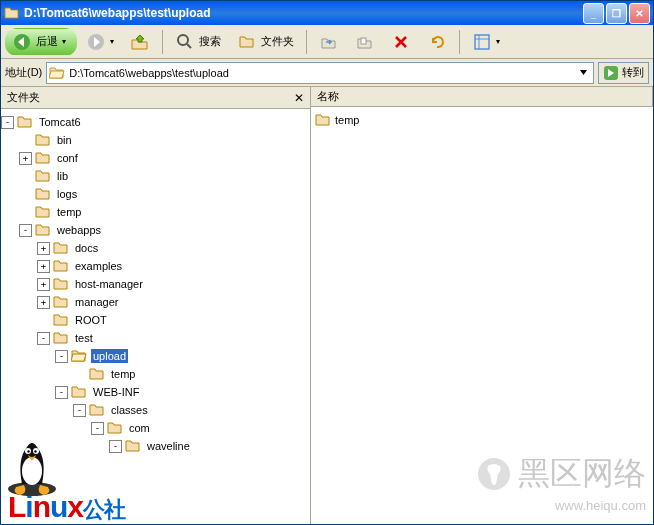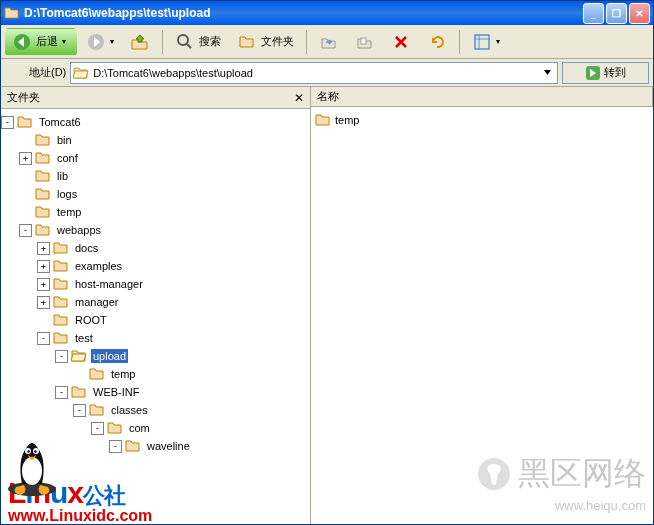--- a/index.html
+++ b/index.html
@@ -9,31 +9,31 @@
 .titlebar-icon { width: 16px; height: 16px; margin-right: 4px; display: flex; align-items: center; justify-content: center; }
 .titlebar-text { flex: 1; }
 .winbtns { display: flex; gap: 2px; }
 .winbtn { width: 21px; height: 21px; background: linear-gradient(to bottom, #b8d5f5, #6fa4e5); border: 1px solid #fff; border-radius: 3px; display: flex; align-items: center; justify-content: center; color: #fff; font-weight: bold; font-size: 10px; cursor: default; }
 .winbtn.close { background: linear-gradient(to bottom, #f5a8a8, #e56f6f); }
 .menubar { height: 22px; background: #ece9d8; display: flex; align-items: center; padding: 0 4px; border-bottom: 1px solid #aca899; }
 .menuitem { padding: 2px 8px; cursor: default; }
 .logo-area { position: absolute; right: 6px; top: 28px; width: 28px; height: 28px; }
 .toolbar { height: 34px; background: #ece9d8; display: flex; align-items: center; padding: 0 4px; border-bottom: 1px solid #aca899; gap: 2px; }
 .tbtn { height: 28px; padding: 0 6px; display: flex; align-items: center; gap: 4px; border: 1px solid transparent; border-radius: 3px; cursor: default; }
-.tbtn.back { background: linear-gradient(to bottom, #d4f7c4, #6ac43a); border-radius: 4px; padding-right: 10px; }
+.tbtn.back { background: linear-gradient(to bottom, #d4f7c4, #6ac43a); border-radius: 12px; padding-right: 10px; }
 .tbtn-icon { width: 20px; height: 20px; display: flex; align-items: center; justify-content: center; }
 .divider { width: 1px; height: 24px; background: #aca899; margin: 0 3px; }
 .dropdown-arrow { font-size: 8px; color: #000; }
 .addressbar { height: 28px; background: #ece9d8; display: flex; align-items: center; padding: 0 4px; border-bottom: 1px solid #aca899; gap: 4px; }
-.addr-label { font-size: 11px; margin-left: 24px; }
+.addr-label { font-size: 11px; }
 .addr-input-wrap { flex: 1; height: 22px; background: #fff; border: 1px solid #7f9db9; display: flex; align-items: center; padding: 0 2px; }
 .addr-folder-icon { width: 16px; height: 16px; margin-right: 4px; }
 .addr-input { flex: 1; border: none; outline: none; font-size: 11px; font-family: inherit; }
 .addr-dd { width: 16px; height: 20px; display: flex; align-items: center; justify-content: center; cursor: default; }
-.go-btn { height: 22px; padding: 0 22px; display: flex; align-items: center; gap: 3px; border: 1px solid #7f9db9; background: #ece9d8; cursor: default; }
+.go-btn { height: 22px; padding: 0 4px; display: flex; align-items: center; gap: 3px; border: 1px solid #7f9db9; background: #ece9d8; cursor: default; }
 .content { flex: 1; display: flex; background: #ece9d8; overflow: hidden; }
 .left-panel { width: 310px; display: flex; flex-direction: column; border-right: 1px solid #aca899; }
 .panel-header { height: 22px; background: #ece9d8; border-bottom: 1px solid #aca899; display: flex; align-items: center; padding: 0 6px; font-size: 11px; }
 .panel-header .close-x { margin-left: auto; cursor: default; font-size: 12px; }
 .tree { flex: 1; background: #fff; overflow: auto; padding: 4px 0; }
 .tree-row { display: flex; align-items: center; height: 18px; cursor: default; white-space: nowrap; }
 .tree-indent { display: inline-block; width: 18px; flex-shrink: 0; }
 .expander { width: 13px; height: 13px; border: 1px solid #808080; background: #fff; display: flex; align-items: center; justify-content: center; font-size: 9px; line-height: 1; cursor: default; flex-shrink: 0; margin-right: 3px; font-family: monospace; }
 .expander.none { border: none; background: transparent; }
 .folder-icon { width: 16px; height: 14px; margin-right: 4px; flex-shrink: 0; }
@@ -458,21 +458,20 @@
       <circle cx="34" cy="22" r="3" fill="#fff"></circle>
       <circle cx="26.5" cy="22.5" r="1.2" fill="#000"></circle>
       <circle cx="33.5" cy="22.5" r="1.2" fill="#000"></circle>
       <path d="M26 26 Q30 30 34 26 Q32 31 30 31 Q28 31 26 26 z" fill="#f5a623"></path>
       <path d="M14 58 Q10 64 18 66 Q26 64 22 56 z" fill="#f5a623"></path>
       <path d="M46 58 Q50 64 42 66 Q34 64 38 56 z" fill="#f5a623"></path>
     </svg>
   <div style="font-size:30px;font-weight:bold;letter-spacing:-1px">
     <span style="color:#d00">L</span><span style="color:#06c">i</span><span style="color:#d00">n</span><span style="color:#06c">u</span><span style="color:#d00">x</span><span style="color:#06c;font-size:22px">公社</span>
   </div>
-  <div style="color:#d00;font-size:16px;font-weight:bold;margin-top:-4px">www.Linuxidc.com</div>
 </div>
 
 <div class="watermark2">
   <div style="display:flex;align-items:center;gap:6px;color:#bfbfbf">
     <svg width="36" height="36" viewBox="0 0 36 36">
         <circle cx="18" cy="18" r="16" fill="#d9d9d9"></circle>
         <path d="M12 10 Q18 6 24 10 Q26 14 22 18 L20 28 Q18 30 16 28 L14 18 Q10 14 12 10 z" fill="#fff"></path>
       </svg>
     <span style="font-size:32px;font-weight:normal">黑区网络</span>
   </div>

